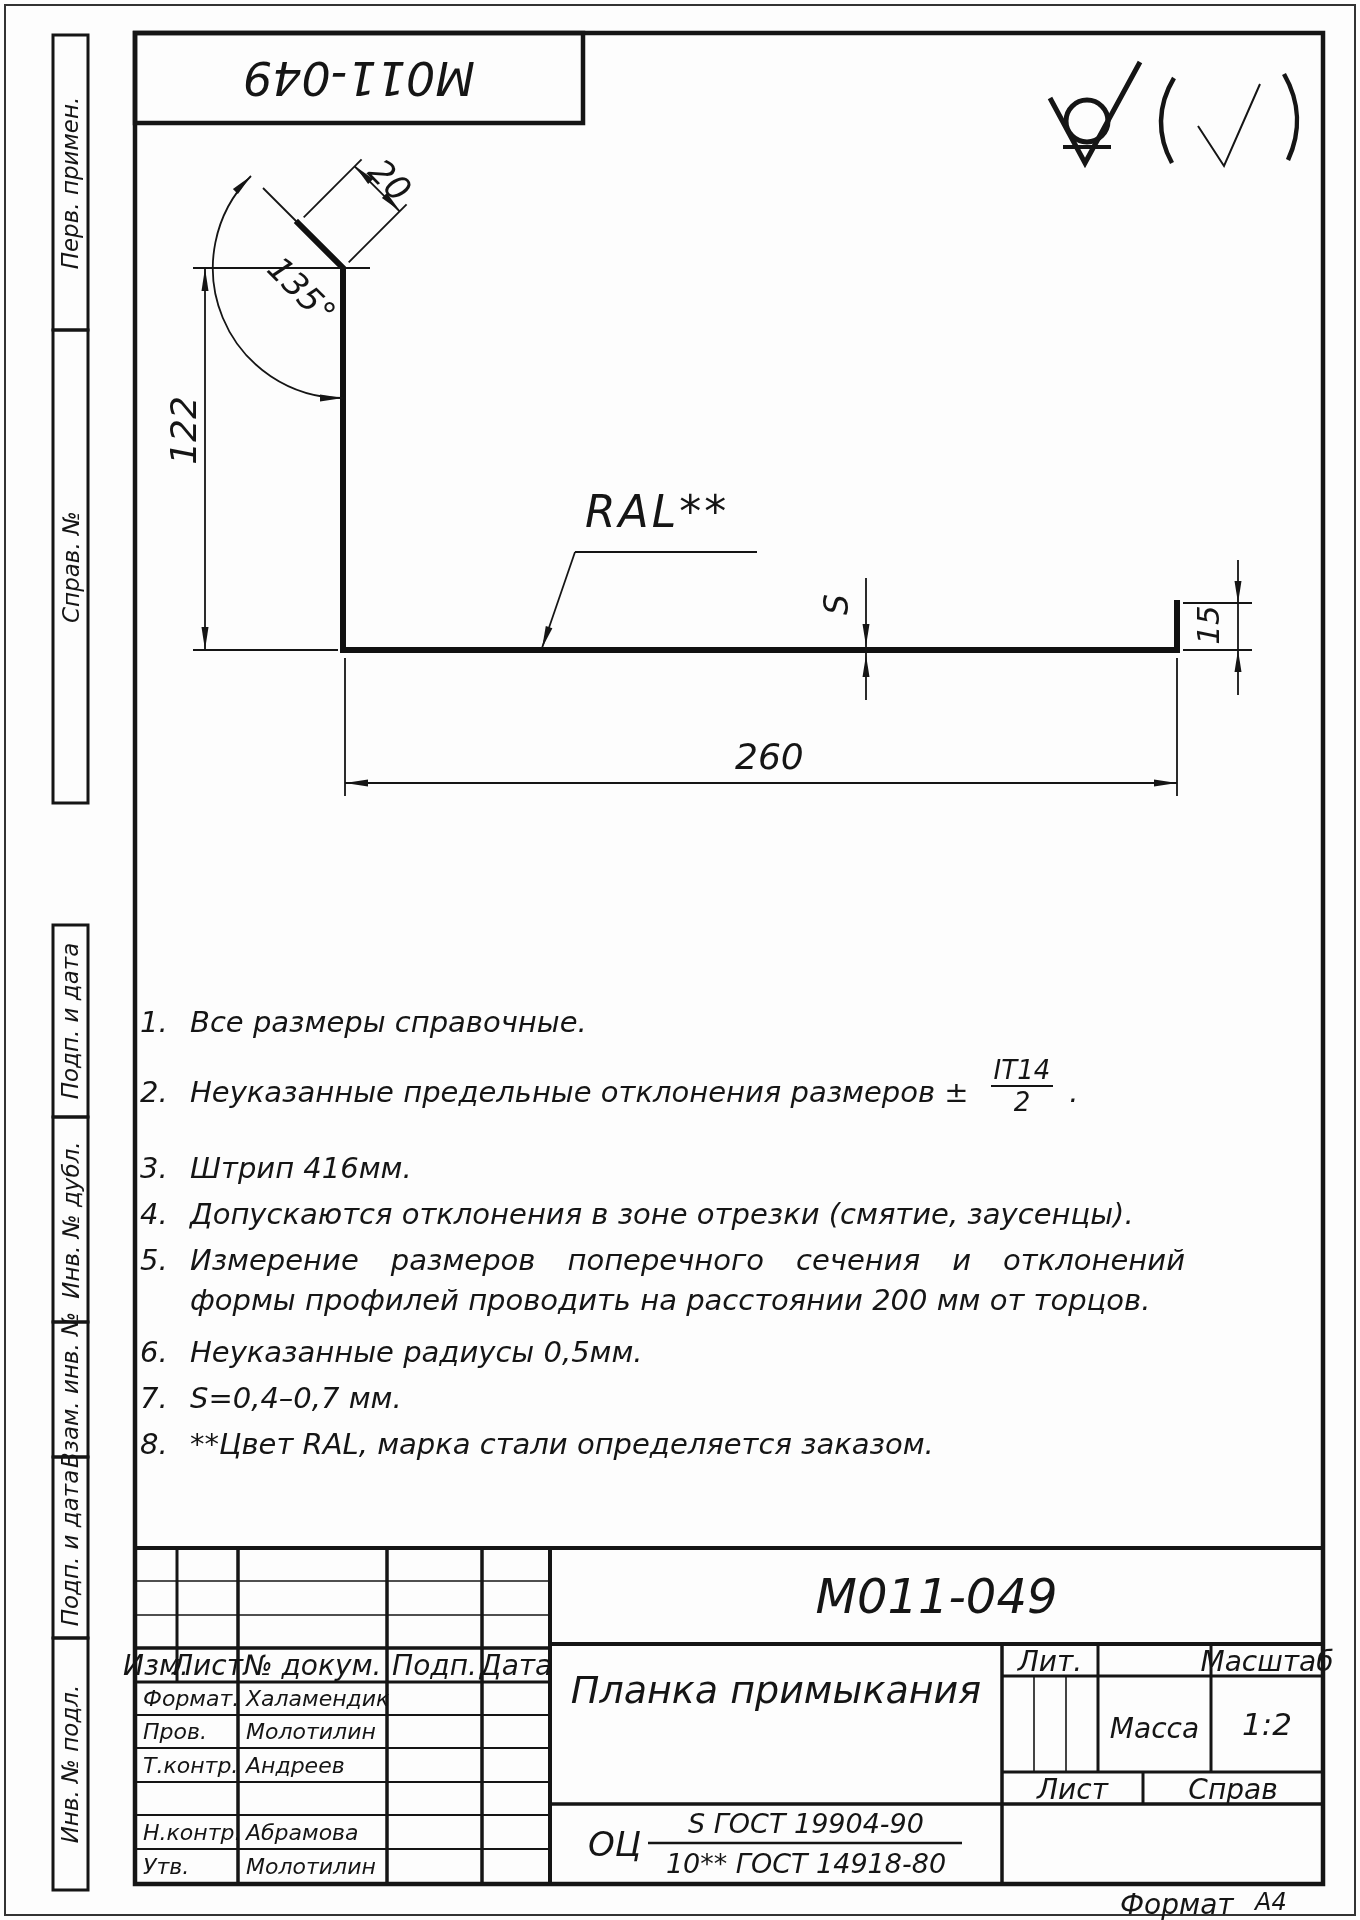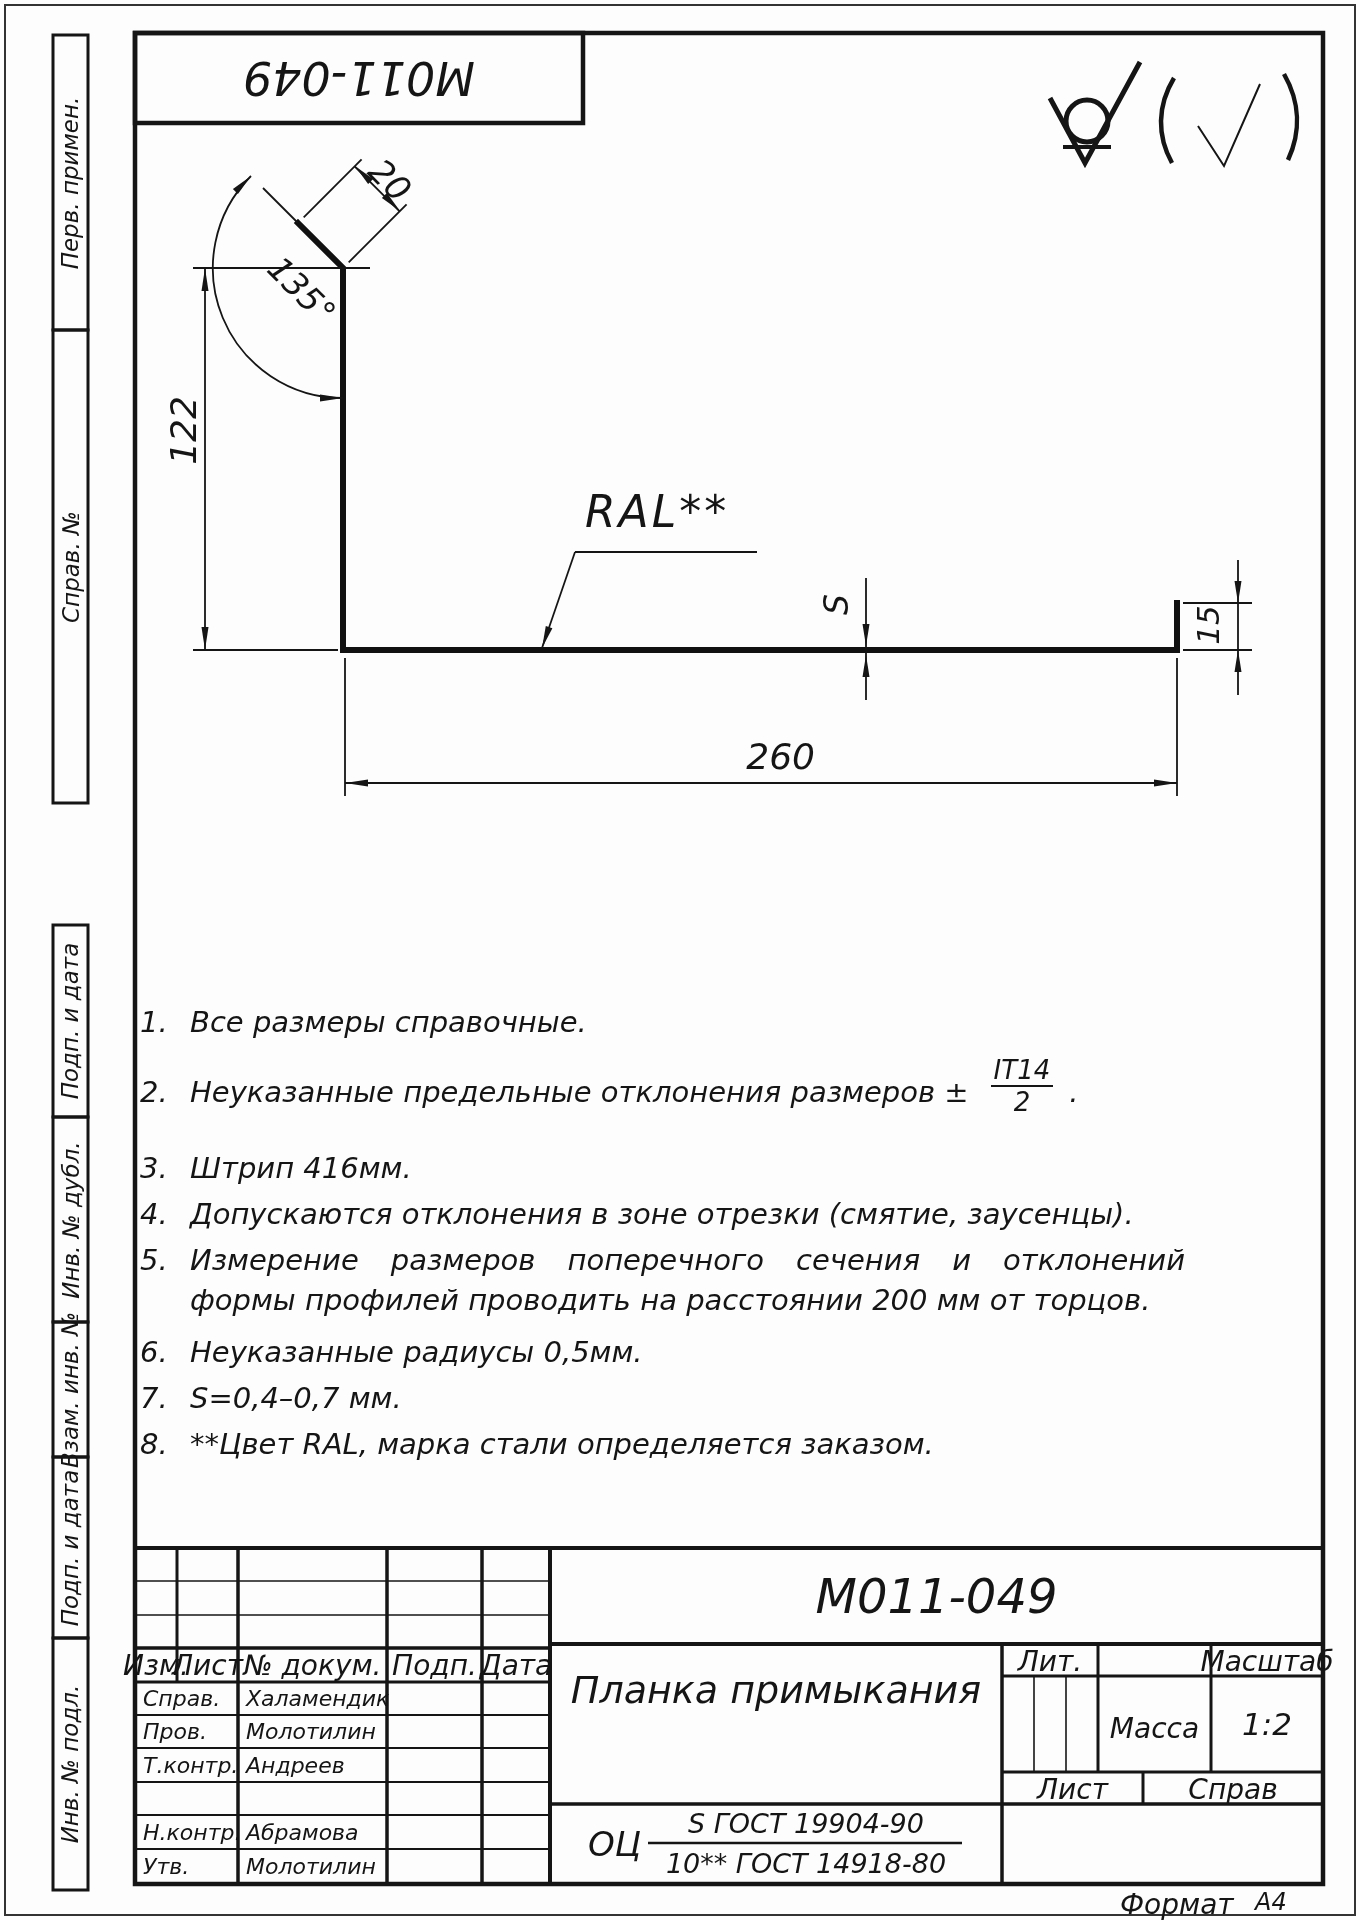--- a/index.html
+++ b/index.html
@@ -158,21 +158,21 @@
   <div class="t ctr rot" style="left:53px;top:1457px;width:35px;height:181px;font-size:23px;">
       <span>Подп. и дата</span>
     </div>
   <div class="t ctr rot" style="left:53px;top:1638px;width:35px;height:252px;font-size:23px;">
       <span>Инв. № подл.</span>
     </div>
 
   <div class="t ctr rot" style="left:158px;top:380px;width:50px;height:100px;font-size:36px;">
       <span>122</span>
     </div>
-  <div class="t" style="left:735px;top:736px;width:80px;font-size:36px;text-align:right;"><span>260</span></div>
+  <div class="t" style="left:735px;top:736px;width:80px;font-size:36px;text-align:left;"><span>260</span></div>
   <div class="t ctr rot45" style="left:360px;top:158px;width:60px;height:44px;font-size:34px;">
       <span>20</span>
     </div>
   <div class="t ctr rot45" style="left:252px;top:262px;width:100px;height:56px;font-size:33px;">
       <span>135°</span>
     </div>
   <div class="t ctr rot" style="left:816px;top:580px;width:40px;height:48px;font-size:33px;">
       <span>S</span>
     </div>
   <div class="t ctr rot" style="left:1188px;top:598px;width:40px;height:54px;font-size:31px;">
@@ -227,21 +227,21 @@
   <div class="t hdr ctr" style="left:238px;top:1652px;width:149px;height:26px;">
       <span>№ докум.</span>
     </div>
   <div class="t hdr ctr" style="left:387px;top:1652px;width:95px;height:26px;">
       <span>Подп.</span>
     </div>
   <div class="t hdr ctr" style="left:482px;top:1652px;width:68px;height:26px;">
       <span>Дата</span>
     </div>
 
-  <div class="tbrole" style="left:143px;top:1684px;"><span>Справ.</span></div>
+  <div class="tbrole" style="left:143px;top:1684px;"><span>Формат.</span></div>
   <div class="tbrole" style="left:246px;top:1684px;"><span>Халамендик</span></div>
   <div class="tbrole" style="left:143px;top:1717px;"><span>Пров.</span></div>
   <div class="tbrole" style="left:246px;top:1717px;"><span>Молотилин</span></div>
   <div class="tbrole" style="left:143px;top:1751px;"><span>Т.контр.</span></div>
   <div class="tbrole" style="left:246px;top:1751px;"><span>Андреев</span></div>
   <div class="tbrole" style="left:143px;top:1784px;"><span></span></div>
   <div class="tbrole" style="left:246px;top:1784px;"><span></span></div>
   <div class="tbrole" style="left:143px;top:1818px;"><span>Н.контр.</span></div>
   <div class="tbrole" style="left:246px;top:1818px;"><span>Абрамова</span></div>
   <div class="tbrole" style="left:143px;top:1852px;"><span>Утв.</span></div>

